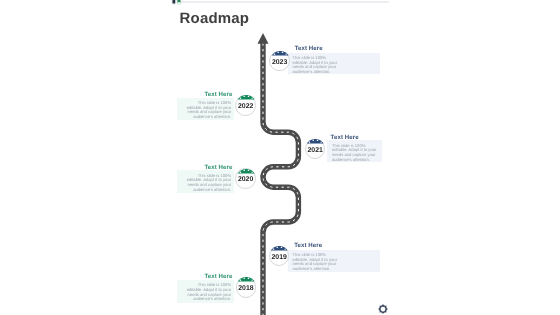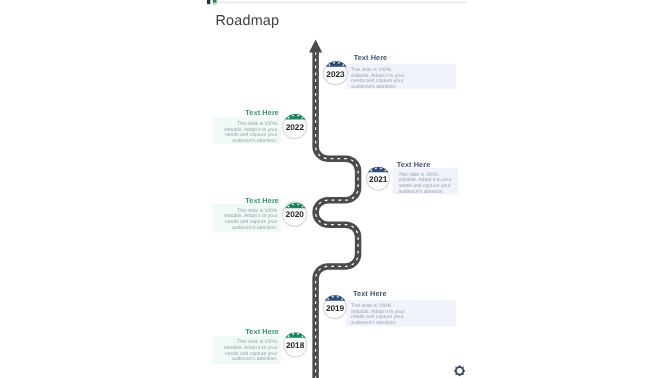--- a/index.html
+++ b/index.html
@@ -3,21 +3,21 @@
 <meta charset="utf-8">
 <style>
   html,body{margin:0;padding:0;background:#ffffff;}
   body{width:560px;height:315px;overflow:hidden;font-family:"Liberation Sans",sans-serif;
        -webkit-font-smoothing:antialiased;text-rendering:geometricPrecision;}
   *{-webkit-font-smoothing:antialiased;}
   .yr,.hd,.bd,.title{transform:translateZ(0);}
 
   .page{position:absolute;left:170px;top:0;width:219px;height:315px;background:#fff;overflow:hidden;}
   .topbar{position:absolute;left:11px;top:1px;width:208px;height:2px;background:#eceef1;}
-  .title{position:absolute;left:9.6px;top:10.2px;font-size:12px;font-weight:normal;
+  .title{position:absolute;left:9.6px;top:10.2px;font-size:15px;font-weight:bold;
          color:#403f3f;letter-spacing:0.15px;}
 
   .roadsvg{position:absolute;left:0;top:0;width:219px;height:315px;}
 
   .ms{position:absolute;left:0;top:0;width:219px;height:315px;}
   .bx{position:absolute;box-sizing:border-box;}
   .hd{position:absolute;font-size:6.1px;font-weight:bold;white-space:nowrap;letter-spacing:0.08px;}
   .bd{position:absolute;font-size:4.15px;line-height:4.72px;color:#9ba1ad;}
   .circ{position:absolute;width:20.5px;height:20.5px;border-radius:50%;background:#fff;
         border:0.75px solid #d4d7db;box-sizing:border-box;}

